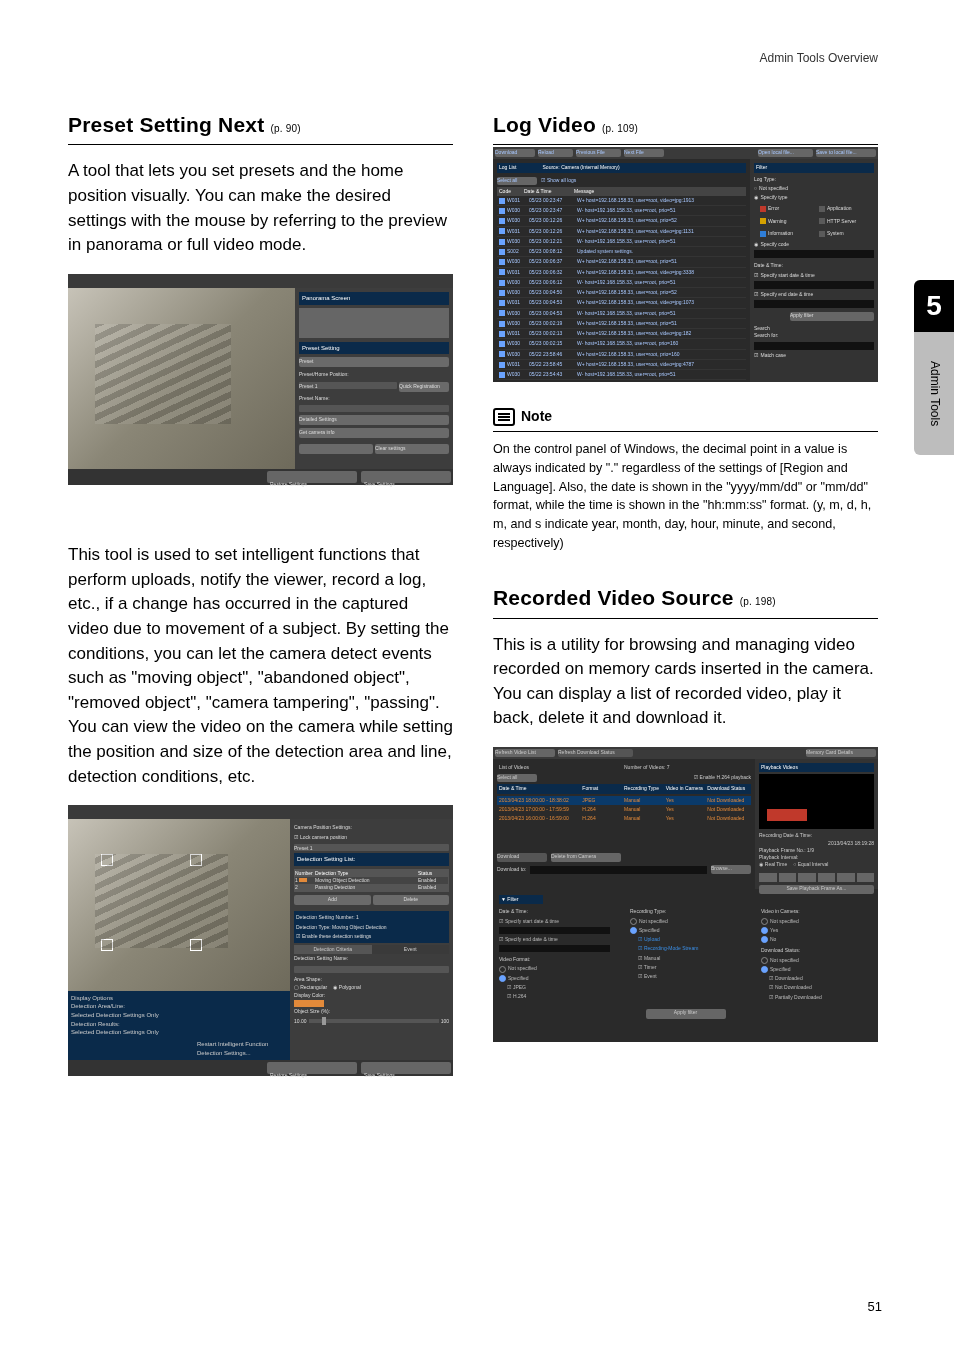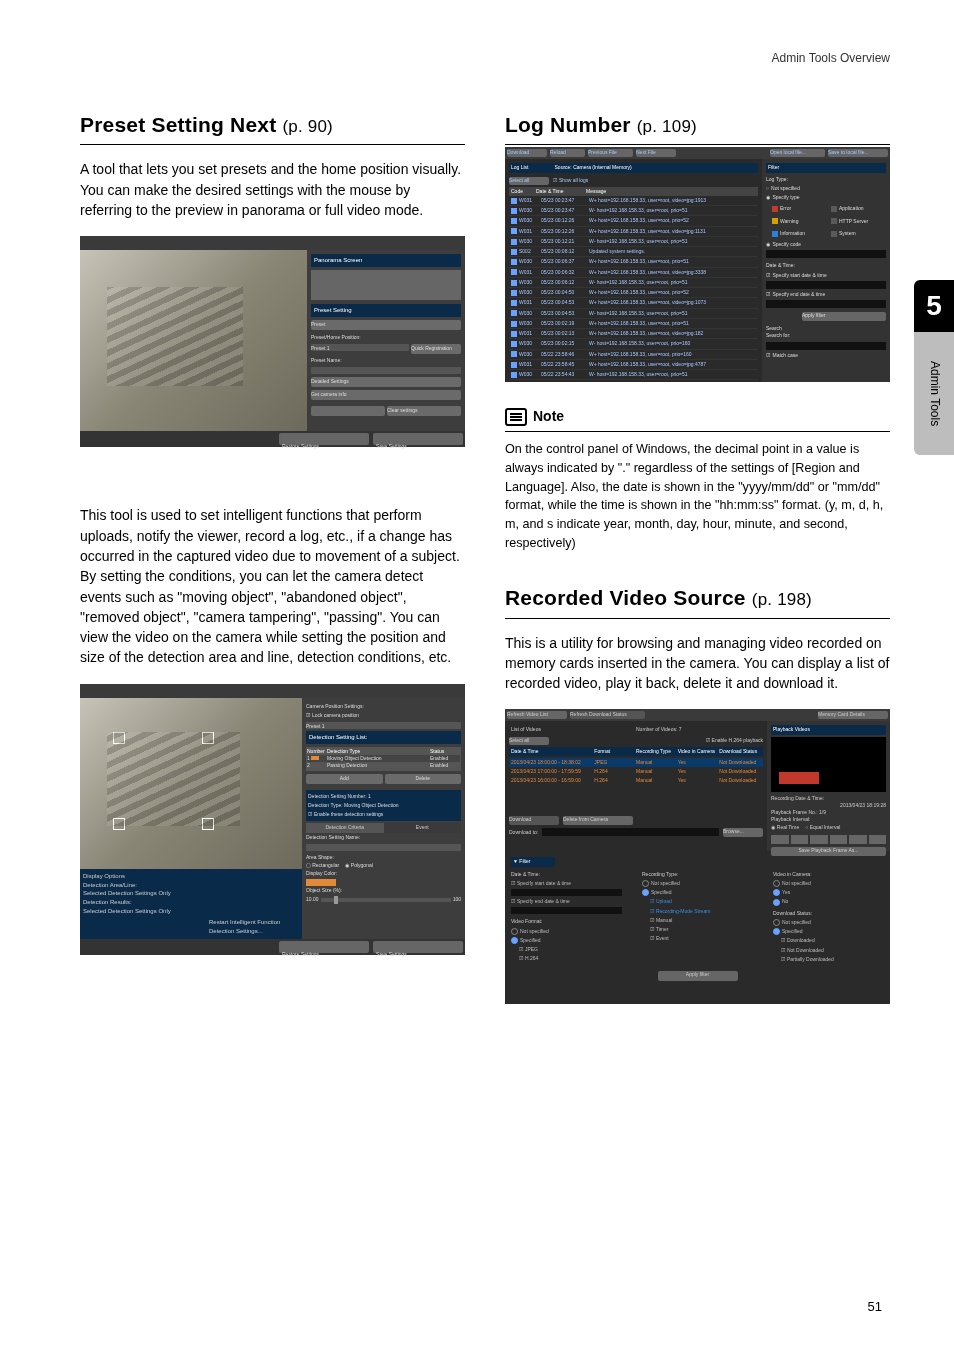--- a/index.html
+++ b/index.html
@@ -9,21 +9,21 @@
     height: 1351px;
     font-family: Arial, Helvetica, sans-serif;
     color: #000;
     position: relative;
     background: #fff;
     font-size: 14px;
     line-height: 1.45;
   }
   .page {
     position: absolute;
-    left: 80px;
+    left: 68px;
     top: 50px;
     width: 810px;
   }
   .header-right {
     position: absolute;
     right: 0;
     top: 0;
     font-size: 12px;
     color: #333;
   }
@@ -37,25 +37,25 @@
   }
   h2.section-title {
     font-weight: bold;
     font-size: 21px;
     margin: 0 0 2px 0;
     padding-bottom: 4px;
     border-bottom: 1px solid #000;
     letter-spacing: 0.2px;
   }
   h2.section-title .pref {
+    font-size: 10px;
+    font-weight: normal;
+  }
+  .body-text {
     font-size: 17px;
-    font-weight: normal;
-  }
-  .body-text {
-    font-size: 14px;
     margin: 14px 0 16px 0;
   }
   .screenshot {
     width: 385px;
     background: #2a2a2a;
     box-sizing: border-box;
     position: relative;
     overflow: hidden;
     font-size: 6px;
     color: #ccc;
@@ -387,21 +387,21 @@
         <div style="flex:1"></div>
         <div style="background:#666;width:90px;border-radius:2px"><span style="font-size:5px;color:#ddd;padding-left:3px">Restore Settings</span></div>
         <div style="background:#666;width:90px;border-radius:2px"><span style="font-size:5px;color:#ddd;padding-left:3px">Save Settings</span></div>
       </div>
 
     </div>
 
     <div class="col">
 
       <h2 class="section-title">
-        <span>Log Number</span>
+        <span>Log Video</span>
         <span class="pref">(p. 109)</span>
       </h2>
 
       <div class="log-shot">
         <div class="top" style="display:flex;gap:3px;padding:2px;box-sizing:border-box">
           <div style="background:#666;width:40px;border-radius:2px"><span>Download</span></div>
           <div style="background:#666;width:35px;border-radius:2px"><span>Reload</span></div>
           <div style="background:#666;width:45px;border-radius:2px"><span>Previous File</span></div>
           <div style="background:#666;width:40px;border-radius:2px"><span>Next File</span></div>
           <div style="flex:1"></div>

